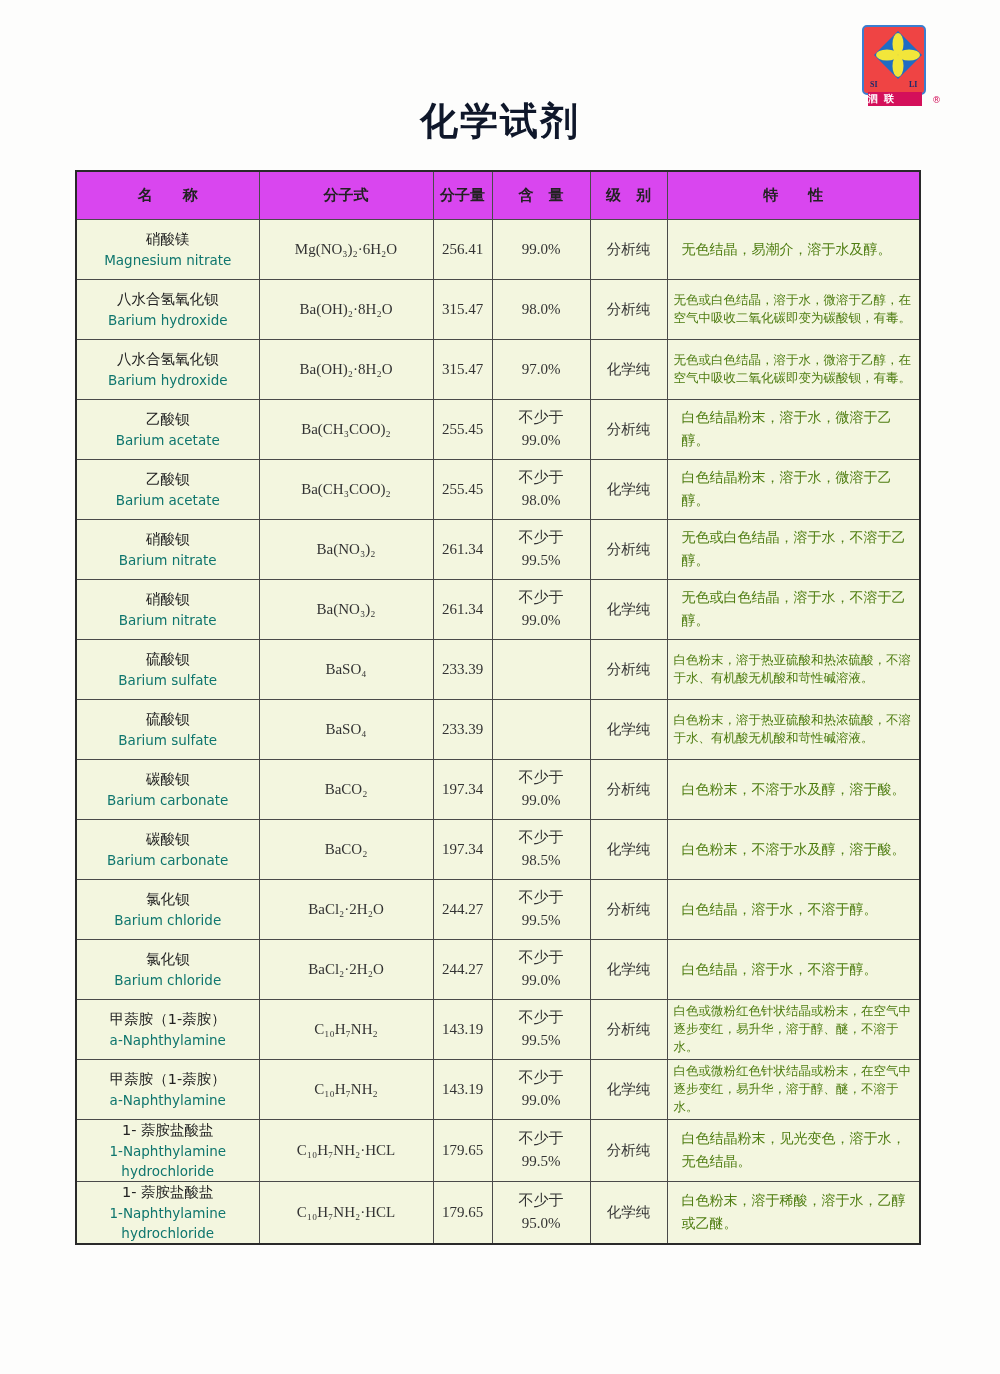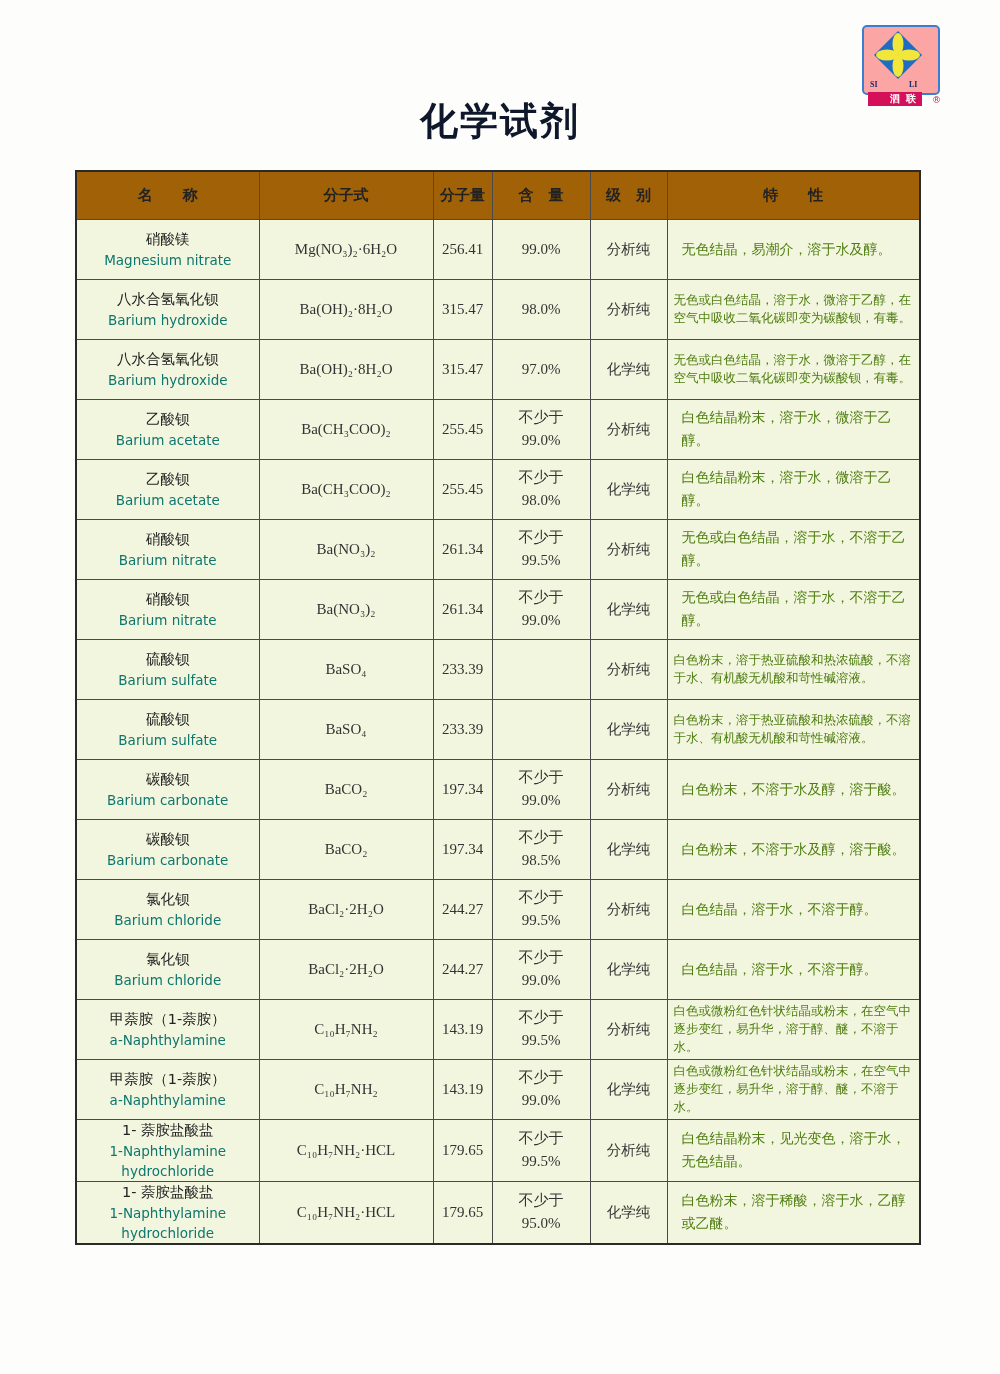--- a/index.html
+++ b/index.html
@@ -5,55 +5,55 @@
   html, body { margin:0; padding:0; }
   body {
     width:1000px; height:1374px; background:#fdfdfc; position:relative;
     font-family:"DejaVu Serif", "Liberation Serif", serif; color:#222;
     overflow:hidden;
   }
   .logo {
     position:absolute; left:860px; top:25px; width:70px; height:80px;
   }
   .logo-box {
-    position:absolute; left:2px; top:0; width:78px; height:70px;
-    border:2px solid #3a7ed0; border-radius:5px; background:#fca5a5; box-sizing:border-box;
+    position:absolute; left:2px; top:0; width:64px; height:70px;
+    border:2px solid #3a7ed0; border-radius:5px; background:#ef4444; box-sizing:border-box;
   }
   .logo-diamond {
     position:absolute; left:9px; top:3px; width:50px; height:50px;
   }
   .logo-si, .logo-li {
     position:absolute; top:53px; font-size:8px; font-weight:bold; color:#1b2a6b;
     font-family:"Liberation Serif", serif;
   }
   .logo-si { left:6px; } .logo-li { left:45px; }
   .logo-red {
     position:absolute; left:8px; top:67px; width:54px; height:14px; background:#d4105a;
-    color:#fff; font-size:10px; text-align:right; line-height:14px; font-weight:bold; letter-spacing:6px;
+    color:#fff; font-size:10px; text-align:left; line-height:14px; font-weight:bold; letter-spacing:6px;
   }
   .logo-reg {
     position:absolute; left:72px; top:70px; font-size:9px; color:#d4105a;
     font-family:"DejaVu Sans", sans-serif;
   }
   .title {
     position:absolute; left:380px; top:96px; width:240px; text-align:center;
     font-size:38px; font-weight:bold; color:#0f172a; letter-spacing:2px;
     font-family:"DejaVu Serif", serif;
   }
   table.grid {
     position:absolute; left:75px; top:170px; width:844px;
     border-collapse:collapse; border:2px solid #2a2a2a;
     table-layout:fixed;
   }
   table.grid th, table.grid td {
     border:1px solid #4a4a4a; text-align:center; vertical-align:middle;
     padding:0; box-sizing:border-box;
   }
   table.grid th {
-    background:#a16207; height:48px; font-size:15px; font-weight:bold; color:#222;
+    background:#d946ef; height:48px; font-size:15px; font-weight:bold; color:#222;
     font-family:"DejaVu Serif", serif;
   }
   table.grid td { background:#f3f6df; height:60px; }
   .name-zh { font-family:"DejaVu Sans", sans-serif; font-size:14.5px; color:#222; line-height:21px; }
   .name-en { font-family:"DejaVu Sans", sans-serif; font-size:13.5px; color:#0f766e; line-height:20px; }
   .formula, .mw, .content, .grade { font-family:"Liberation Serif", "DejaVu Serif", serif; font-size:15px; color:#333; }
   .content { line-height:23px; white-space:pre-line; }
   .grade { font-family:"DejaVu Sans", sans-serif; font-size:14.5px; }
   .props { text-align:left !important; padding:0 6px 0 14px !important; font-family:"DejaVu Sans", sans-serif; color:#4d7c0f; }
   .props.sz-m { font-size:14px; line-height:23px; }

